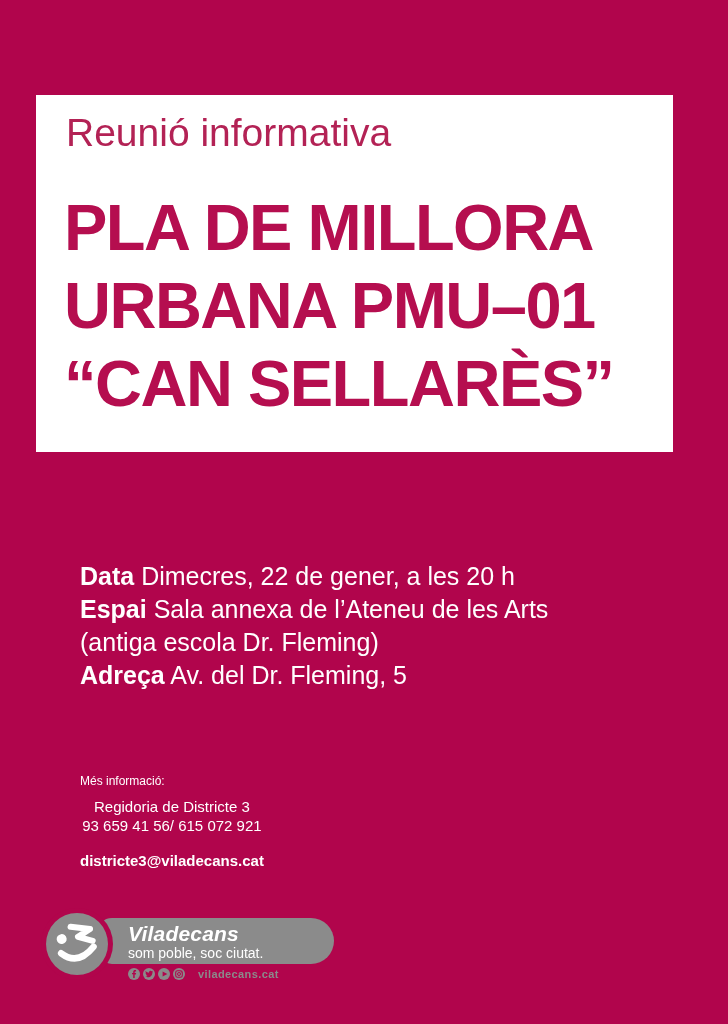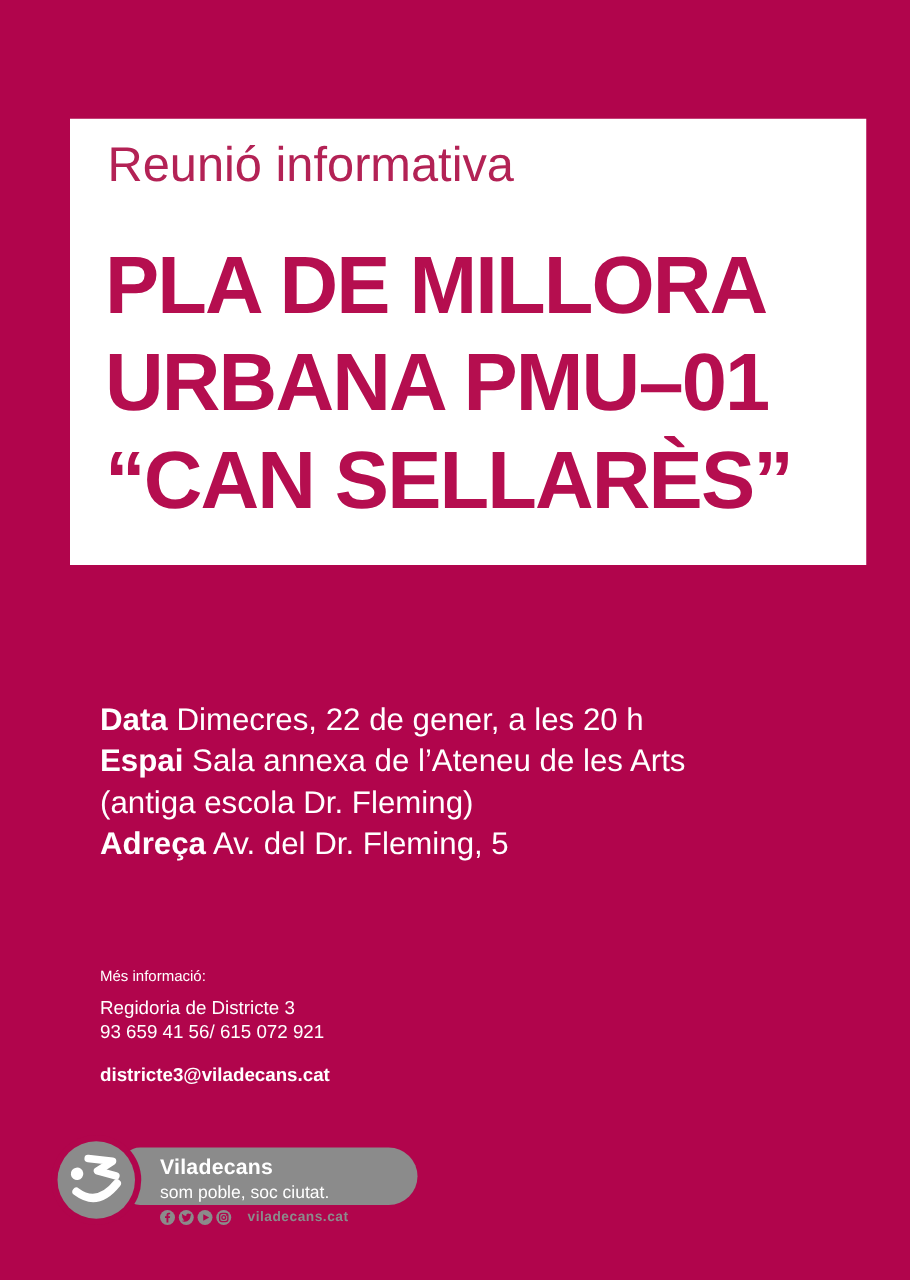--- a/index.html
+++ b/index.html
@@ -6,21 +6,21 @@
   .poster {
     position:relative;
     width:728px; height:1024px;
     margin:0 auto;
     background:#b1054c;
     overflow:hidden;
     font-family:"Liberation Sans", sans-serif;
   }
   
   .white-box {
-    position:absolute; left:56px; top:95px;
+    position:absolute; left:36px; top:95px;
     width:637px; height:357px;
     background:#ffffff;
   }
   .kicker {
     position:absolute; left:30px; top:16px;
     font-size:39px; font-weight:500;
     color:#b32255; letter-spacing:0;
   }
   .title {
     position:absolute; left:28px; top:74px;
@@ -35,42 +35,42 @@
     color:#ffffff;
     font-size:25px; line-height:33px;
   }
   .detail-label { font-weight:bold; }
   
   .info {
     position:absolute; left:80px; top:762px;
     color:#ffffff;
   }
   .info-heading { font-size:12px; margin:12px 0 10px 0; }
-  .info-line { font-size:15px; line-height:18.5px; }
+  .info-line { font-size:15px; line-height:18.5px;text-align:center; }
   .info-email { font-size:15px; line-height:18.5px; font-weight:bold;margin-top:17px; }
   
   .logo-circle {
     position:absolute; left:46px; top:913px;
     width:62px; height:62px;
     background:#8b8b8b; border-radius:50%;
     box-shadow:0 0 0 5px #b1054c;
     z-index:2;
   }
   .logo-circle svg { display:block; width:62px; height:62px; }
   .brand-pill {
     position:absolute; left:97px; top:918px;
     width:237px; height:46px;
     background:#8b8b8b;
     border-radius:15px 23px 23px 15px;
     z-index:1;
     color:#ffffff;
     box-sizing:border-box;
     padding:5px 0 0 31px;
   }
-  .brand-name { font-size:17px; font-weight:bold; line-height:22px; letter-spacing:0.2px; }
+  .brand-name { font-size:21px; font-weight:bold; line-height:22px; letter-spacing:0.2px;font-style:italic; }
   .brand-tagline { font-size:14px; line-height:16px; font-weight:400; }
   .social-row {
     position:absolute; left:128px; top:968px;
     display:flex; align-items:center; gap:3px;
     z-index:1;
   }
   .social-icon {
     width:12px; height:12px; border-radius:50%;
     background:#8b8b8b; overflow:hidden;
   }

